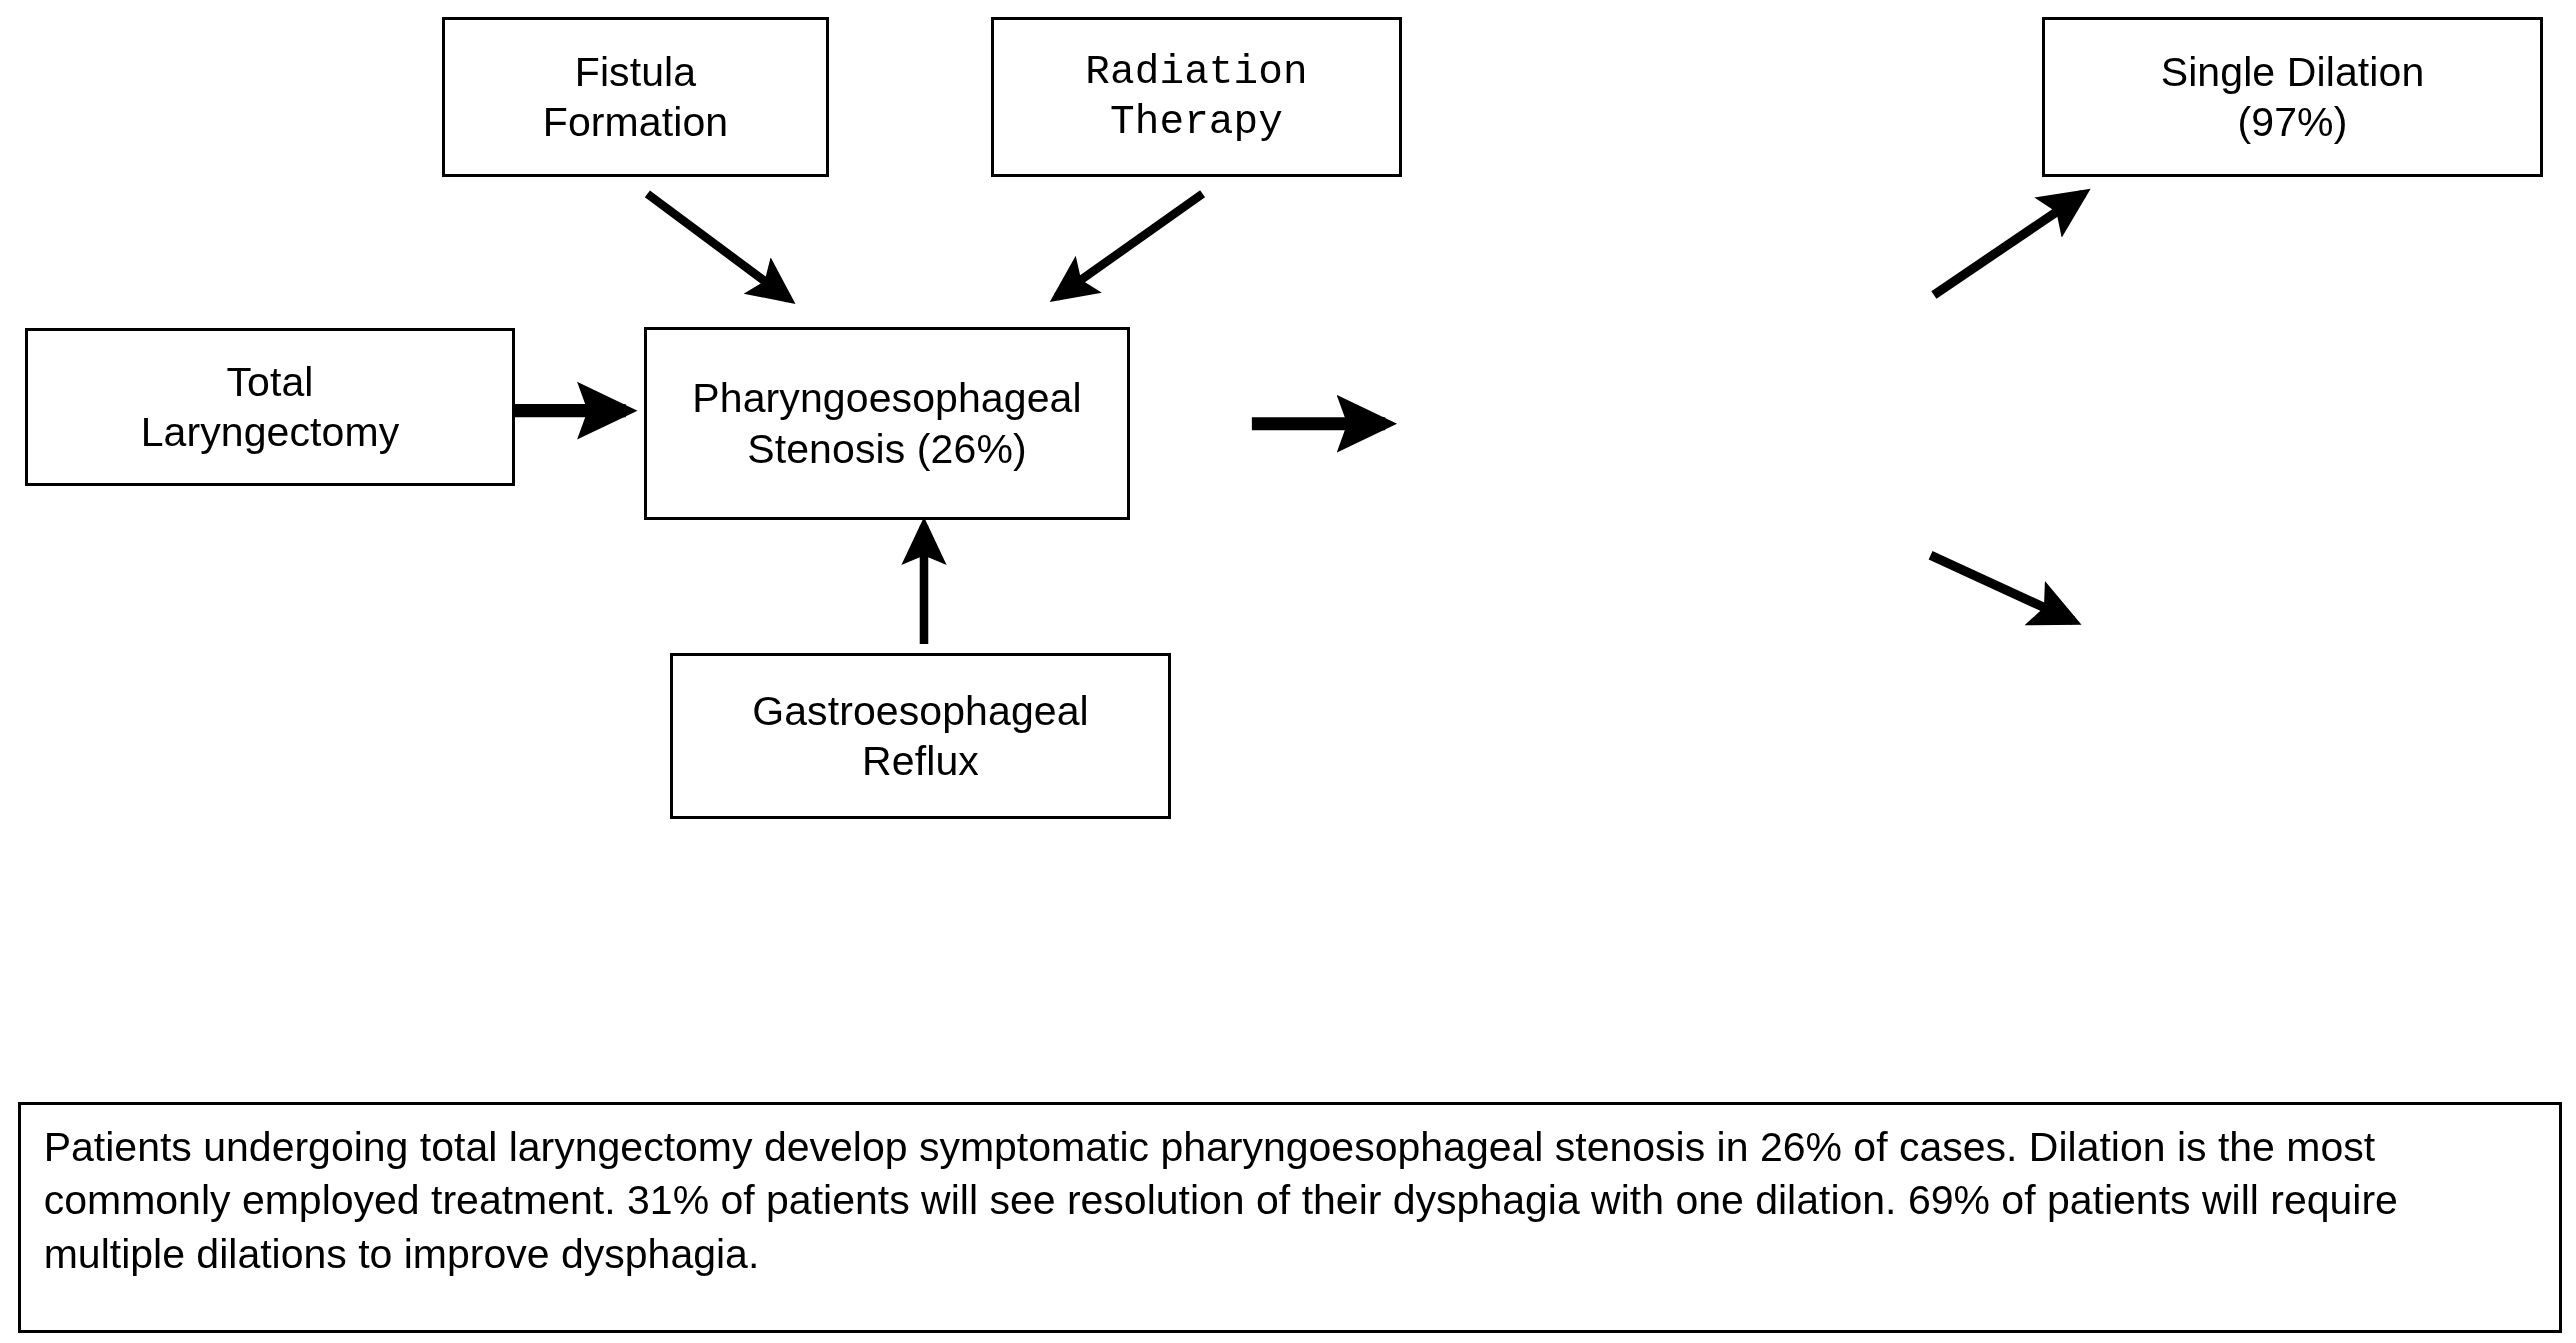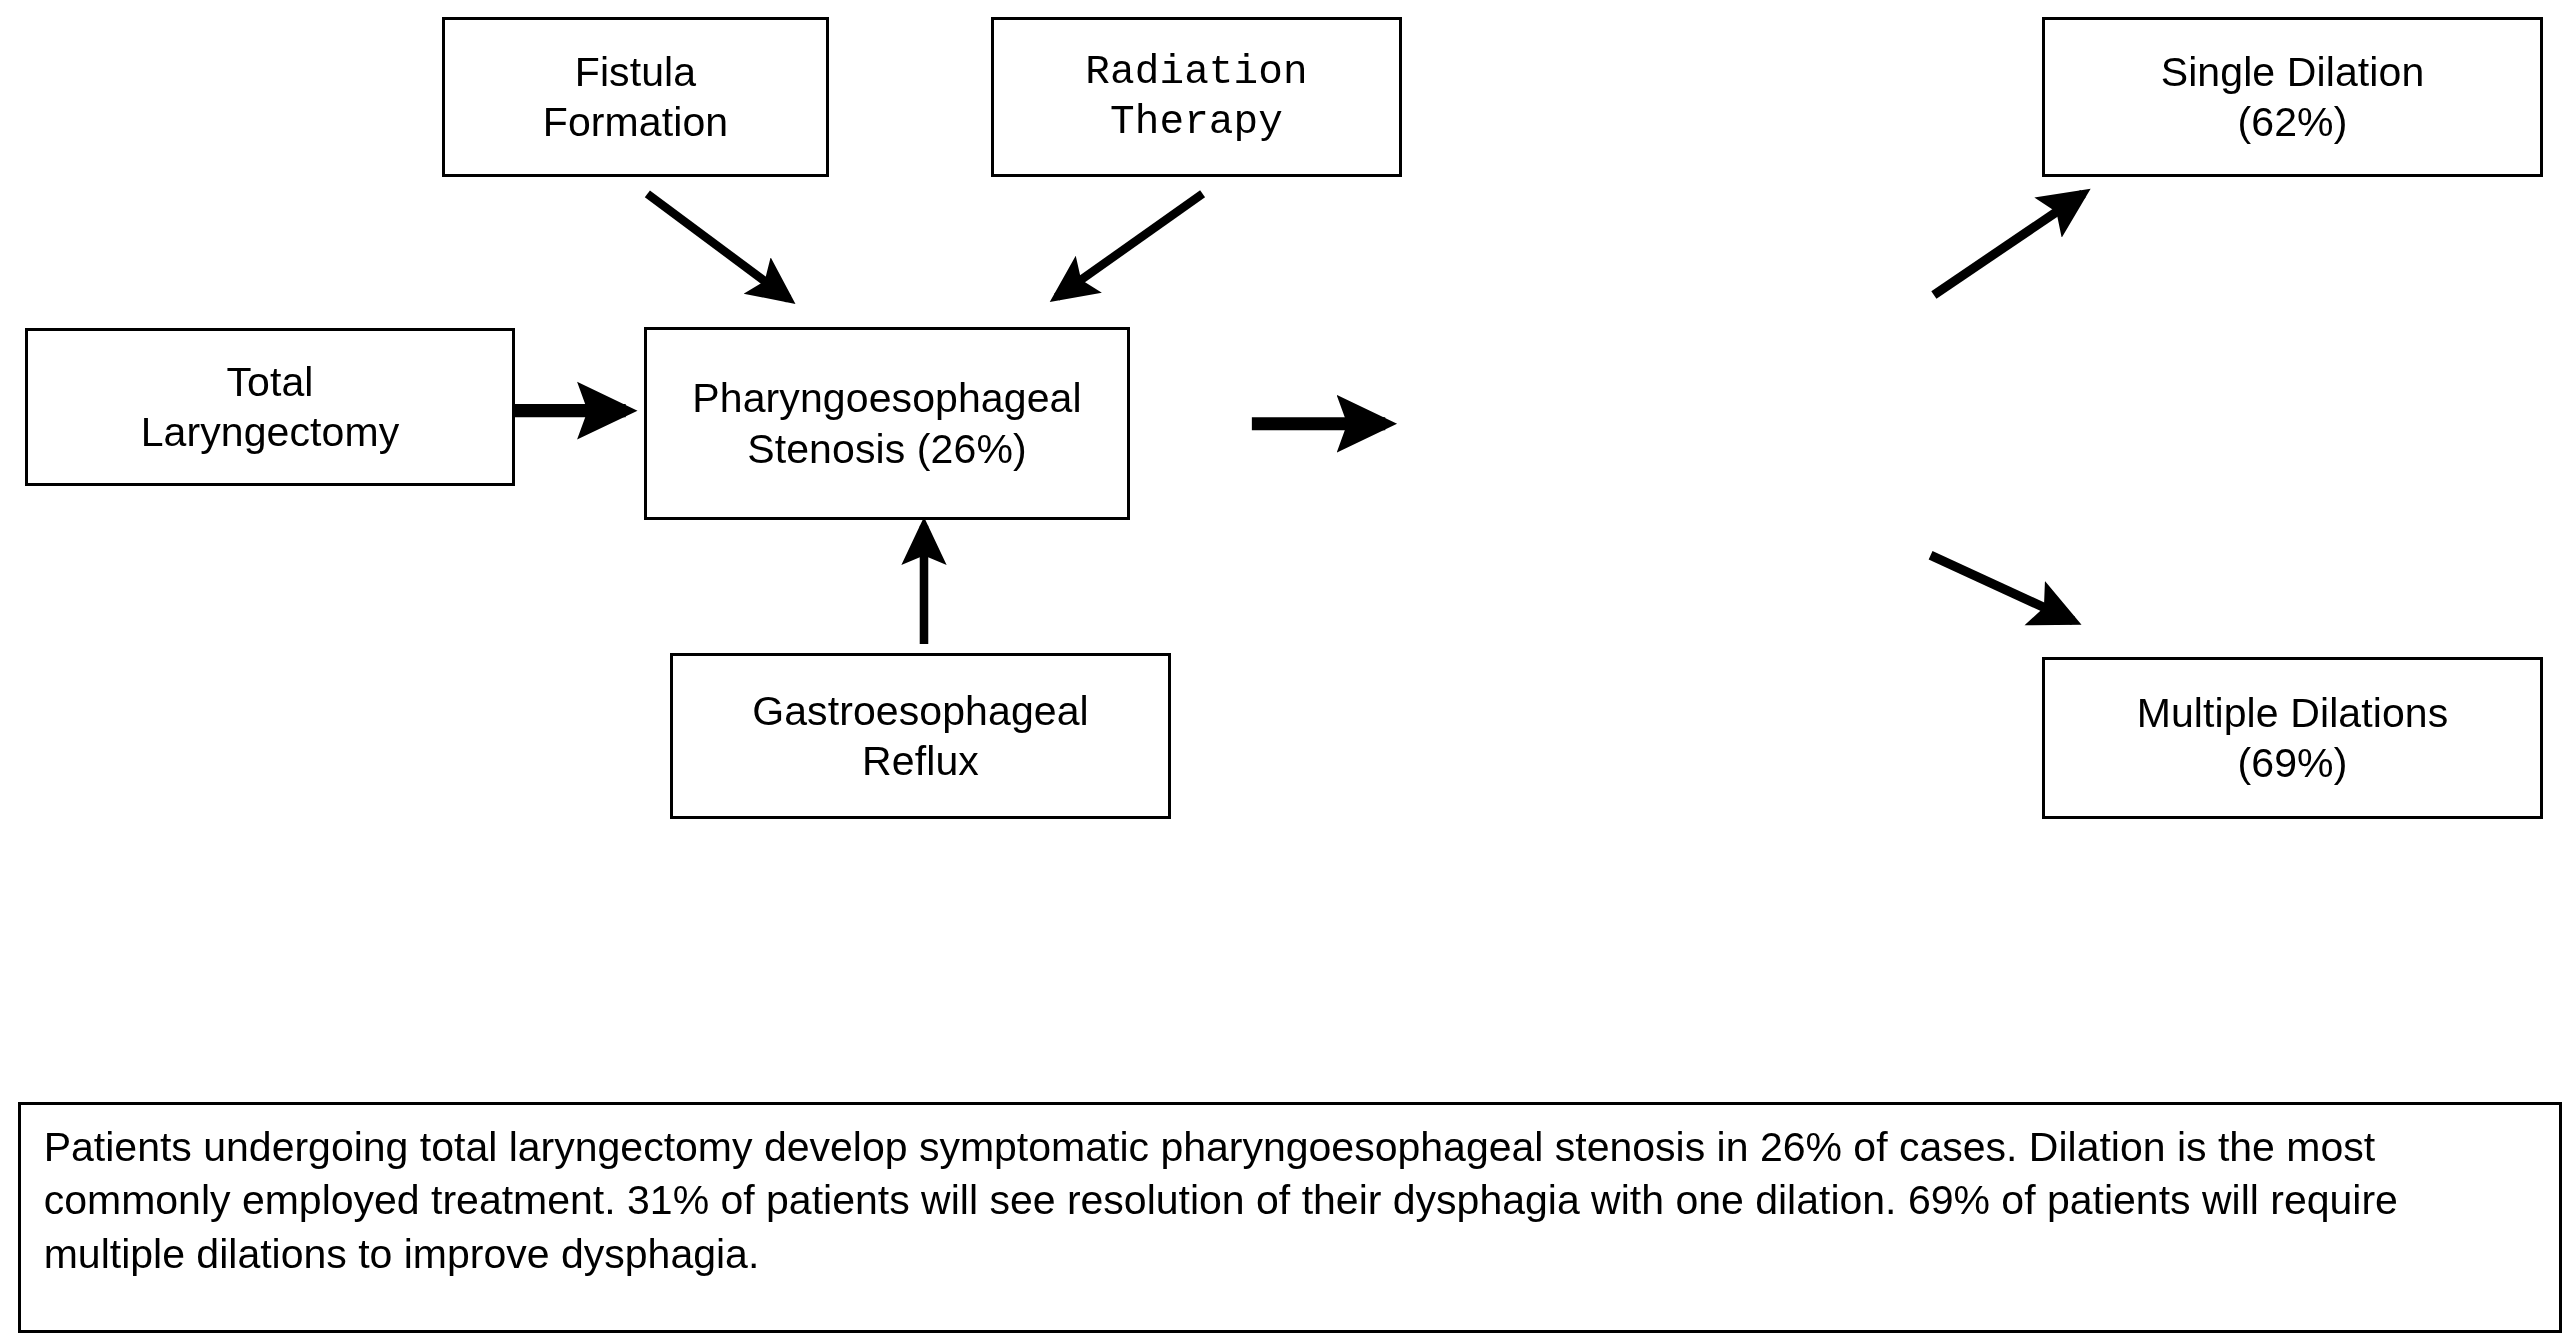--- a/index.html
+++ b/index.html
@@ -108,38 +108,34 @@
 Formation</span>
   </div>
 
   <div class="node" id="node-radiation-therapy">
     <span class="label">Radiation
 Therapy</span>
   </div>
 
   <div class="node" id="node-single-dilation">
     <span class="label">Single Dilation
-(62%)</span>
+(97%)</span>
   </div>
 
   <div class="node" id="node-total-laryngectomy">
     <span class="label">Total
 Laryngectomy</span>
   </div>
 
   <div class="node" id="node-pe-stenosis">
     <span class="label">Pharyngoesophageal
 Stenosis (26%)</span>
   </div>
 
 
-  <div class="node" id="node-multiple-dilations">
-    <span class="label">Multiple Dilations
-(69%)</span>
-  </div>
 
   <div class="node" id="node-gastro-reflux">
     <span class="label">Gastroesophageal
 Reflux</span>
   </div>
 
   <div id="caption-box">
     <span>Patients undergoing total laryngectomy develop symptomatic pharyngoesophageal stenosis in 26% of cases.  Dilation is the most commonly employed treatment.  31% of patients will see resolution of their dysphagia with one dilation.  69% of patients will require multiple dilations to improve dysphagia.</span>
   </div>
 

